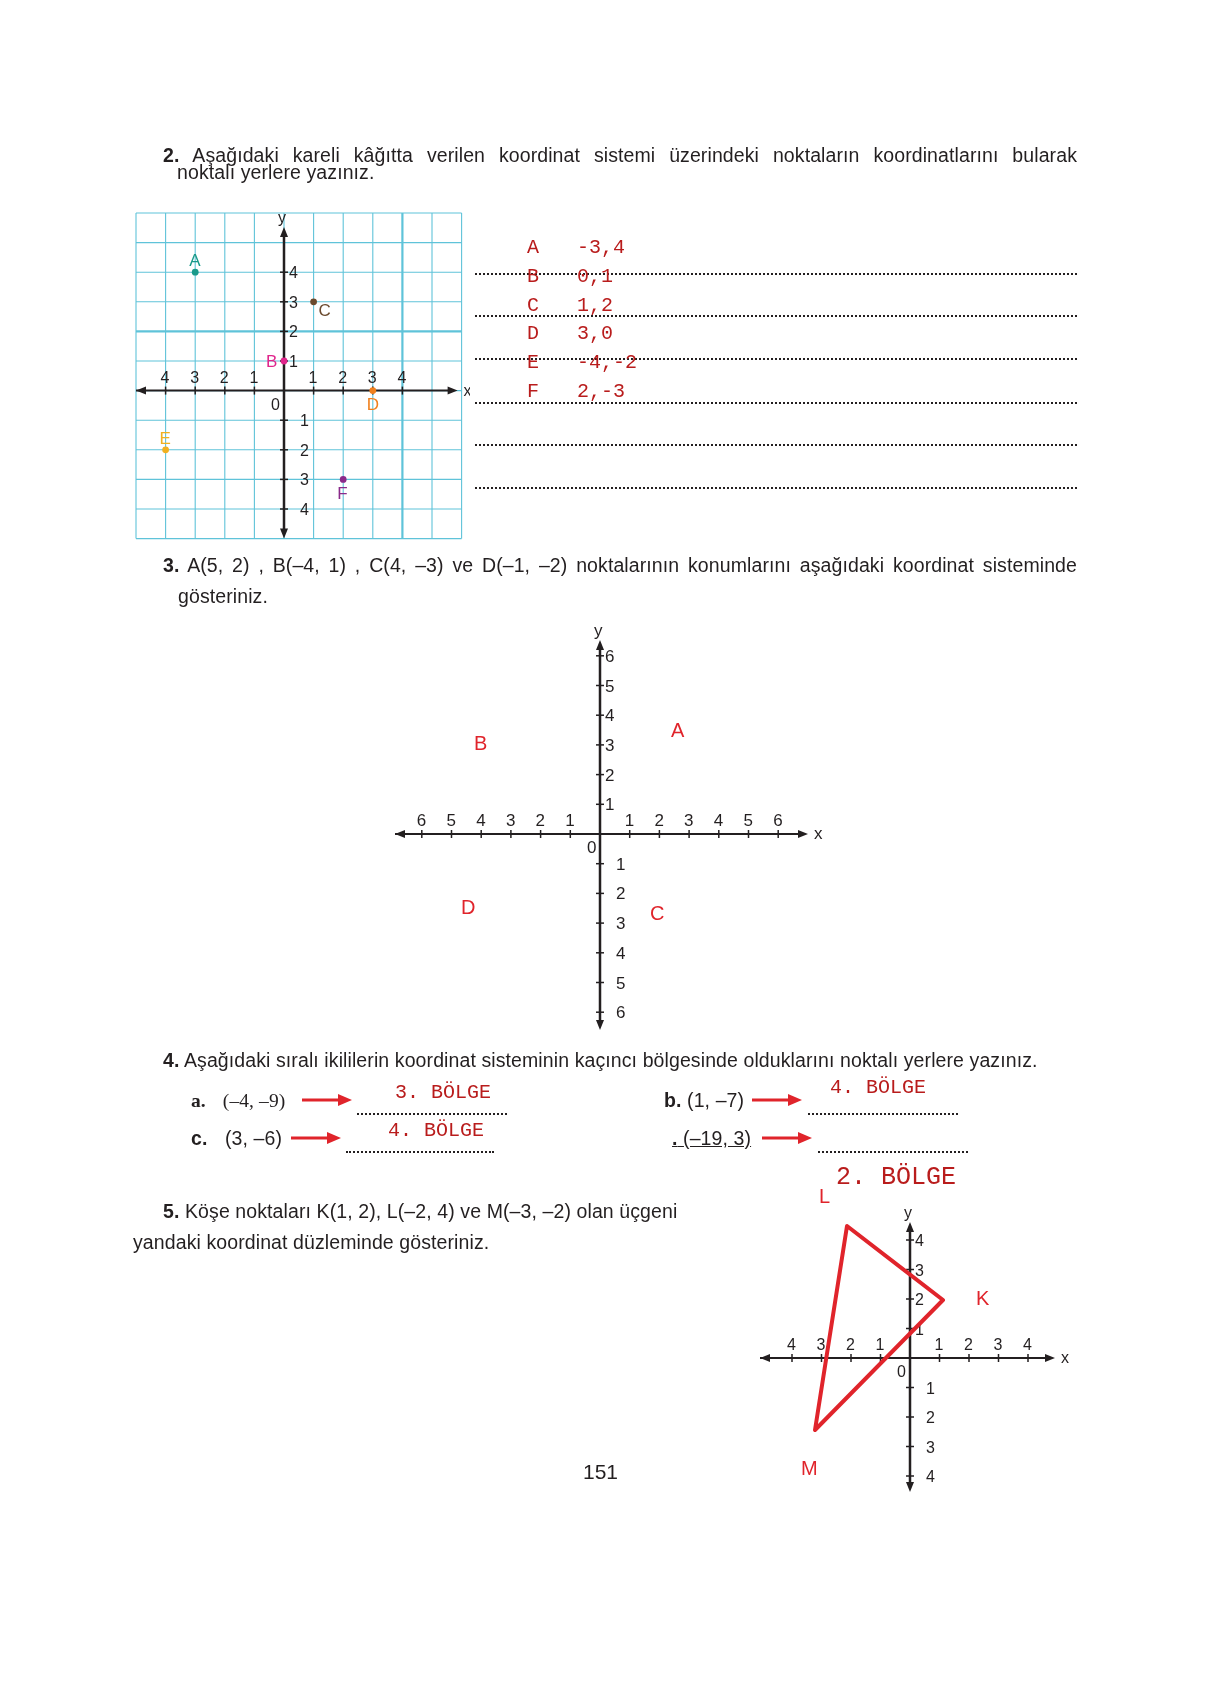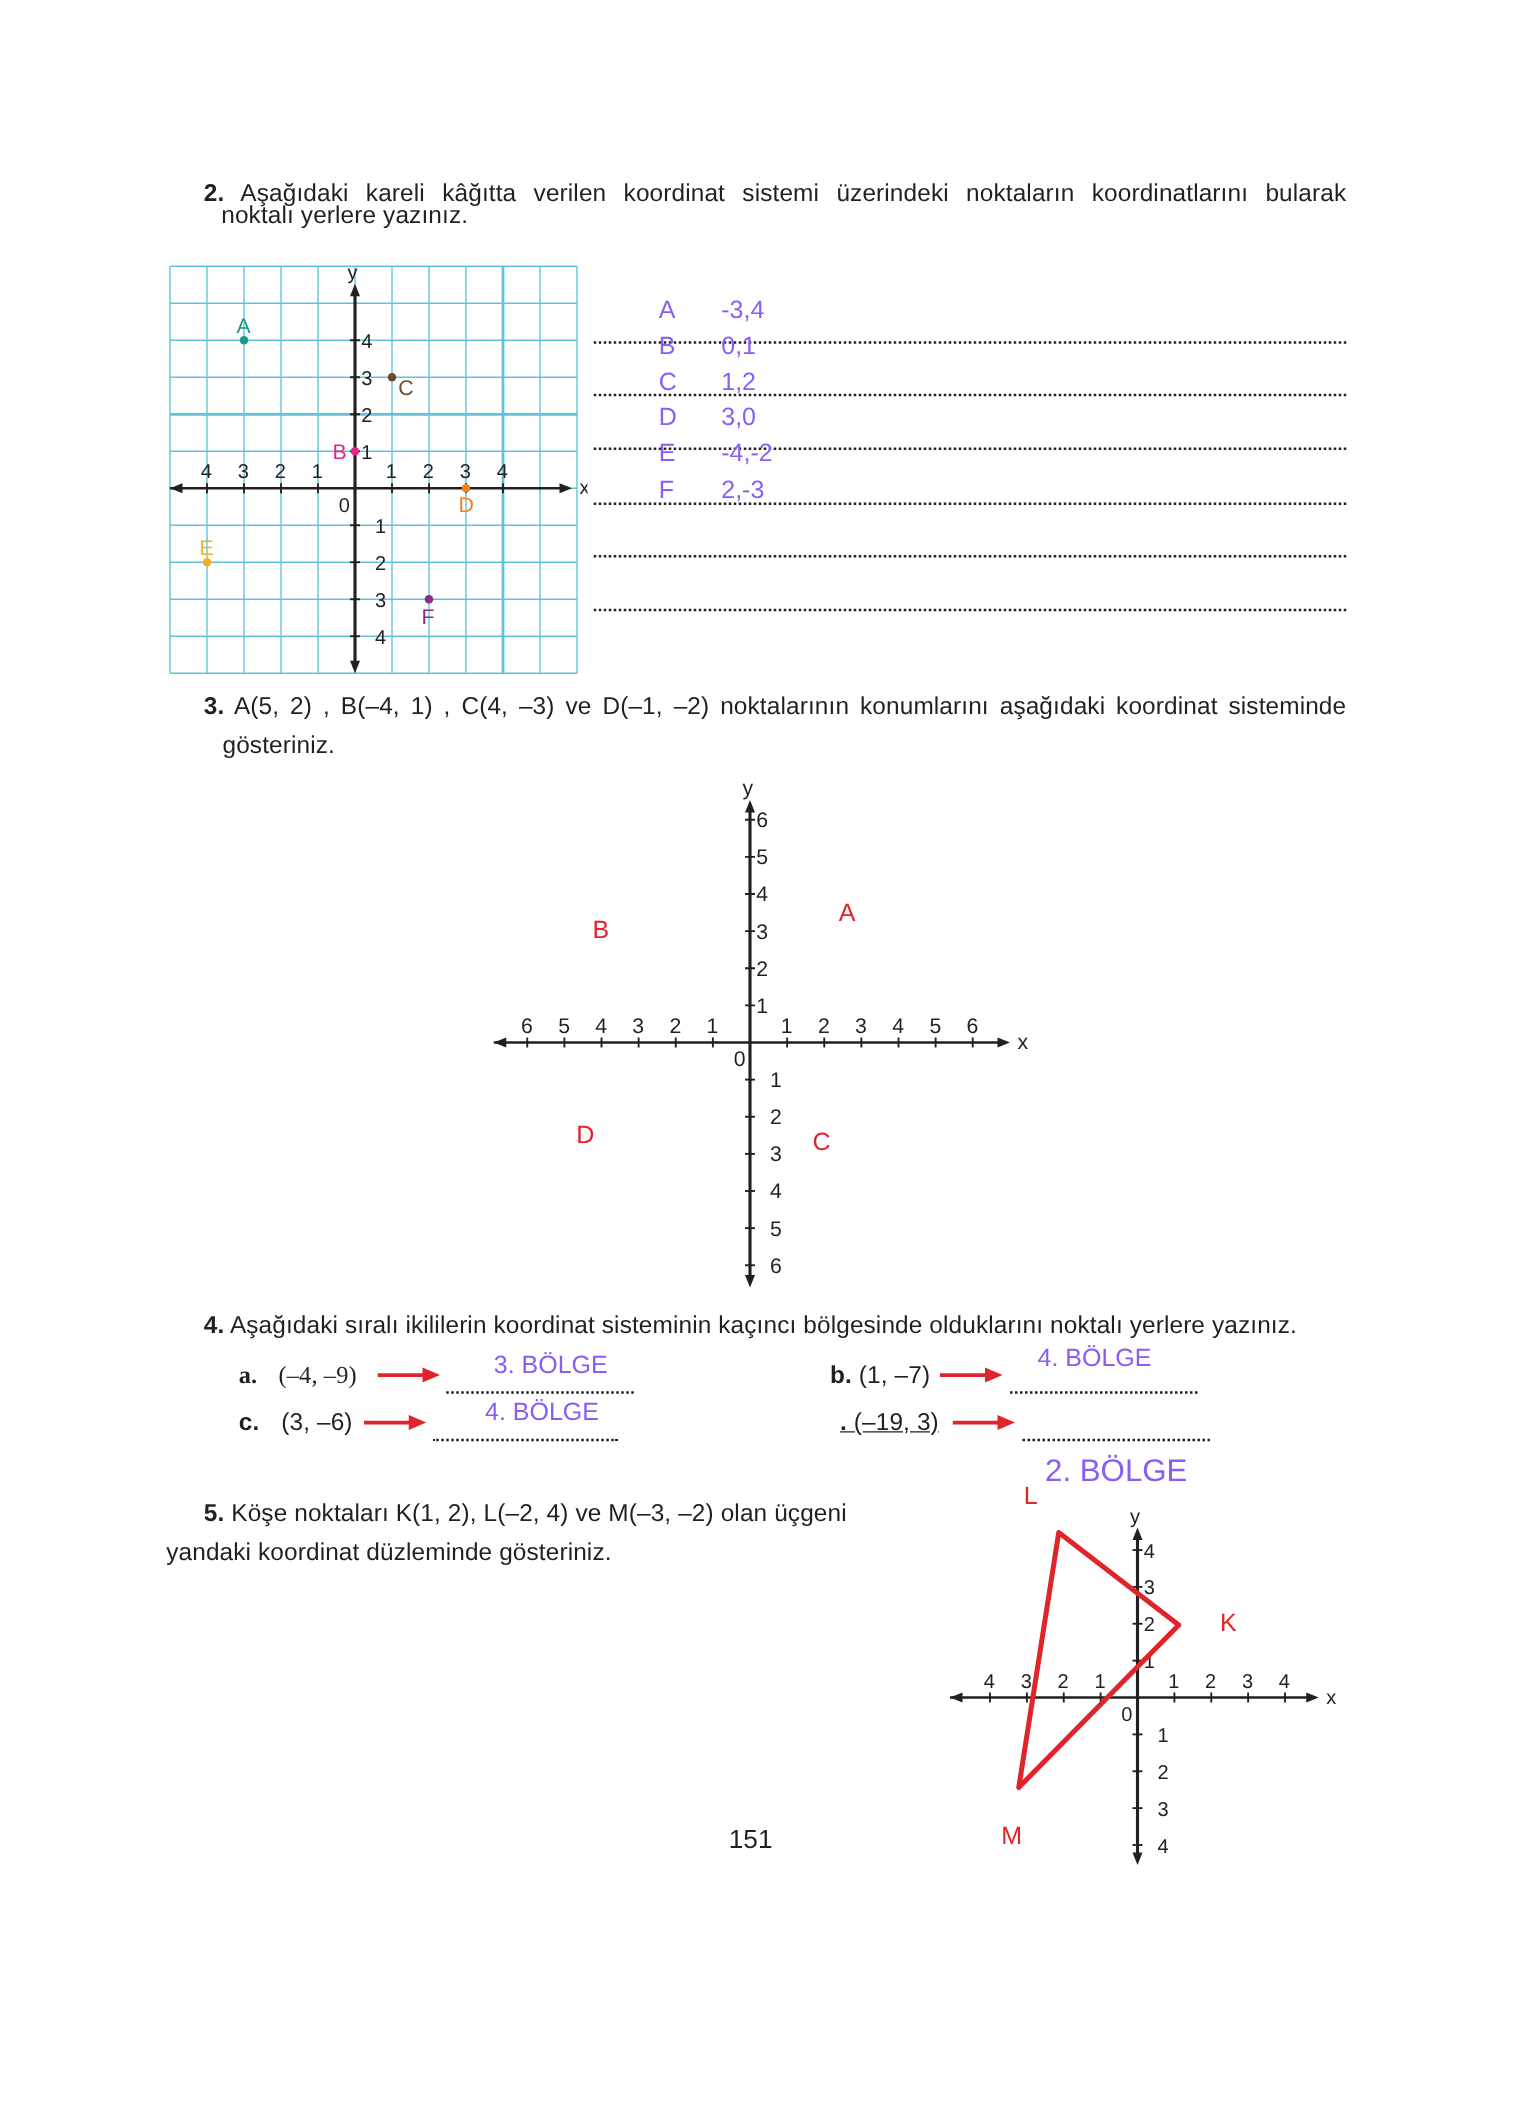--- a/index.html
+++ b/index.html
@@ -1,21 +1,21 @@
 <!DOCTYPE html>
 <html><head>
 <meta charset="utf-8">
 <style>
   html, body { margin:0; padding:0; background:#ffffff; }
   body { width:1210px; height:1683px; position:relative; overflow:hidden;
          font-family:"Liberation Sans", sans-serif; color:#231f20; }
   .abs { position:absolute; }
   .qtext { font-size:19.5px; line-height:31px; letter-spacing:0.1px; }
   .qnum { font-weight:bold; }
-  .red { color:#8b5cf6; font-family:Liberation Sans, sans-serif; }
+  .red { color:#b91c1c; font-family:Liberation Mono, monospace; }
   .dotline { position:absolute; height:0; border-bottom:2px dotted #231f20; }
   svg text { font-family:"Liberation Sans", sans-serif; }
   .pageno { font-size:21px; }
 </style>
 </head>
 <body>
 
 <div class="abs qtext" style="left:133px; top:140px; width:944px; text-align:justify; text-align-last:justify;">
   <span style="display:inline-block;width:30px;"></span><span class="qnum">2.</span>
   <span>Aşağıdaki kareli kâğıtta verilen koordinat sistemi üzerindeki noktaların koordinatlarını bularak</span>

